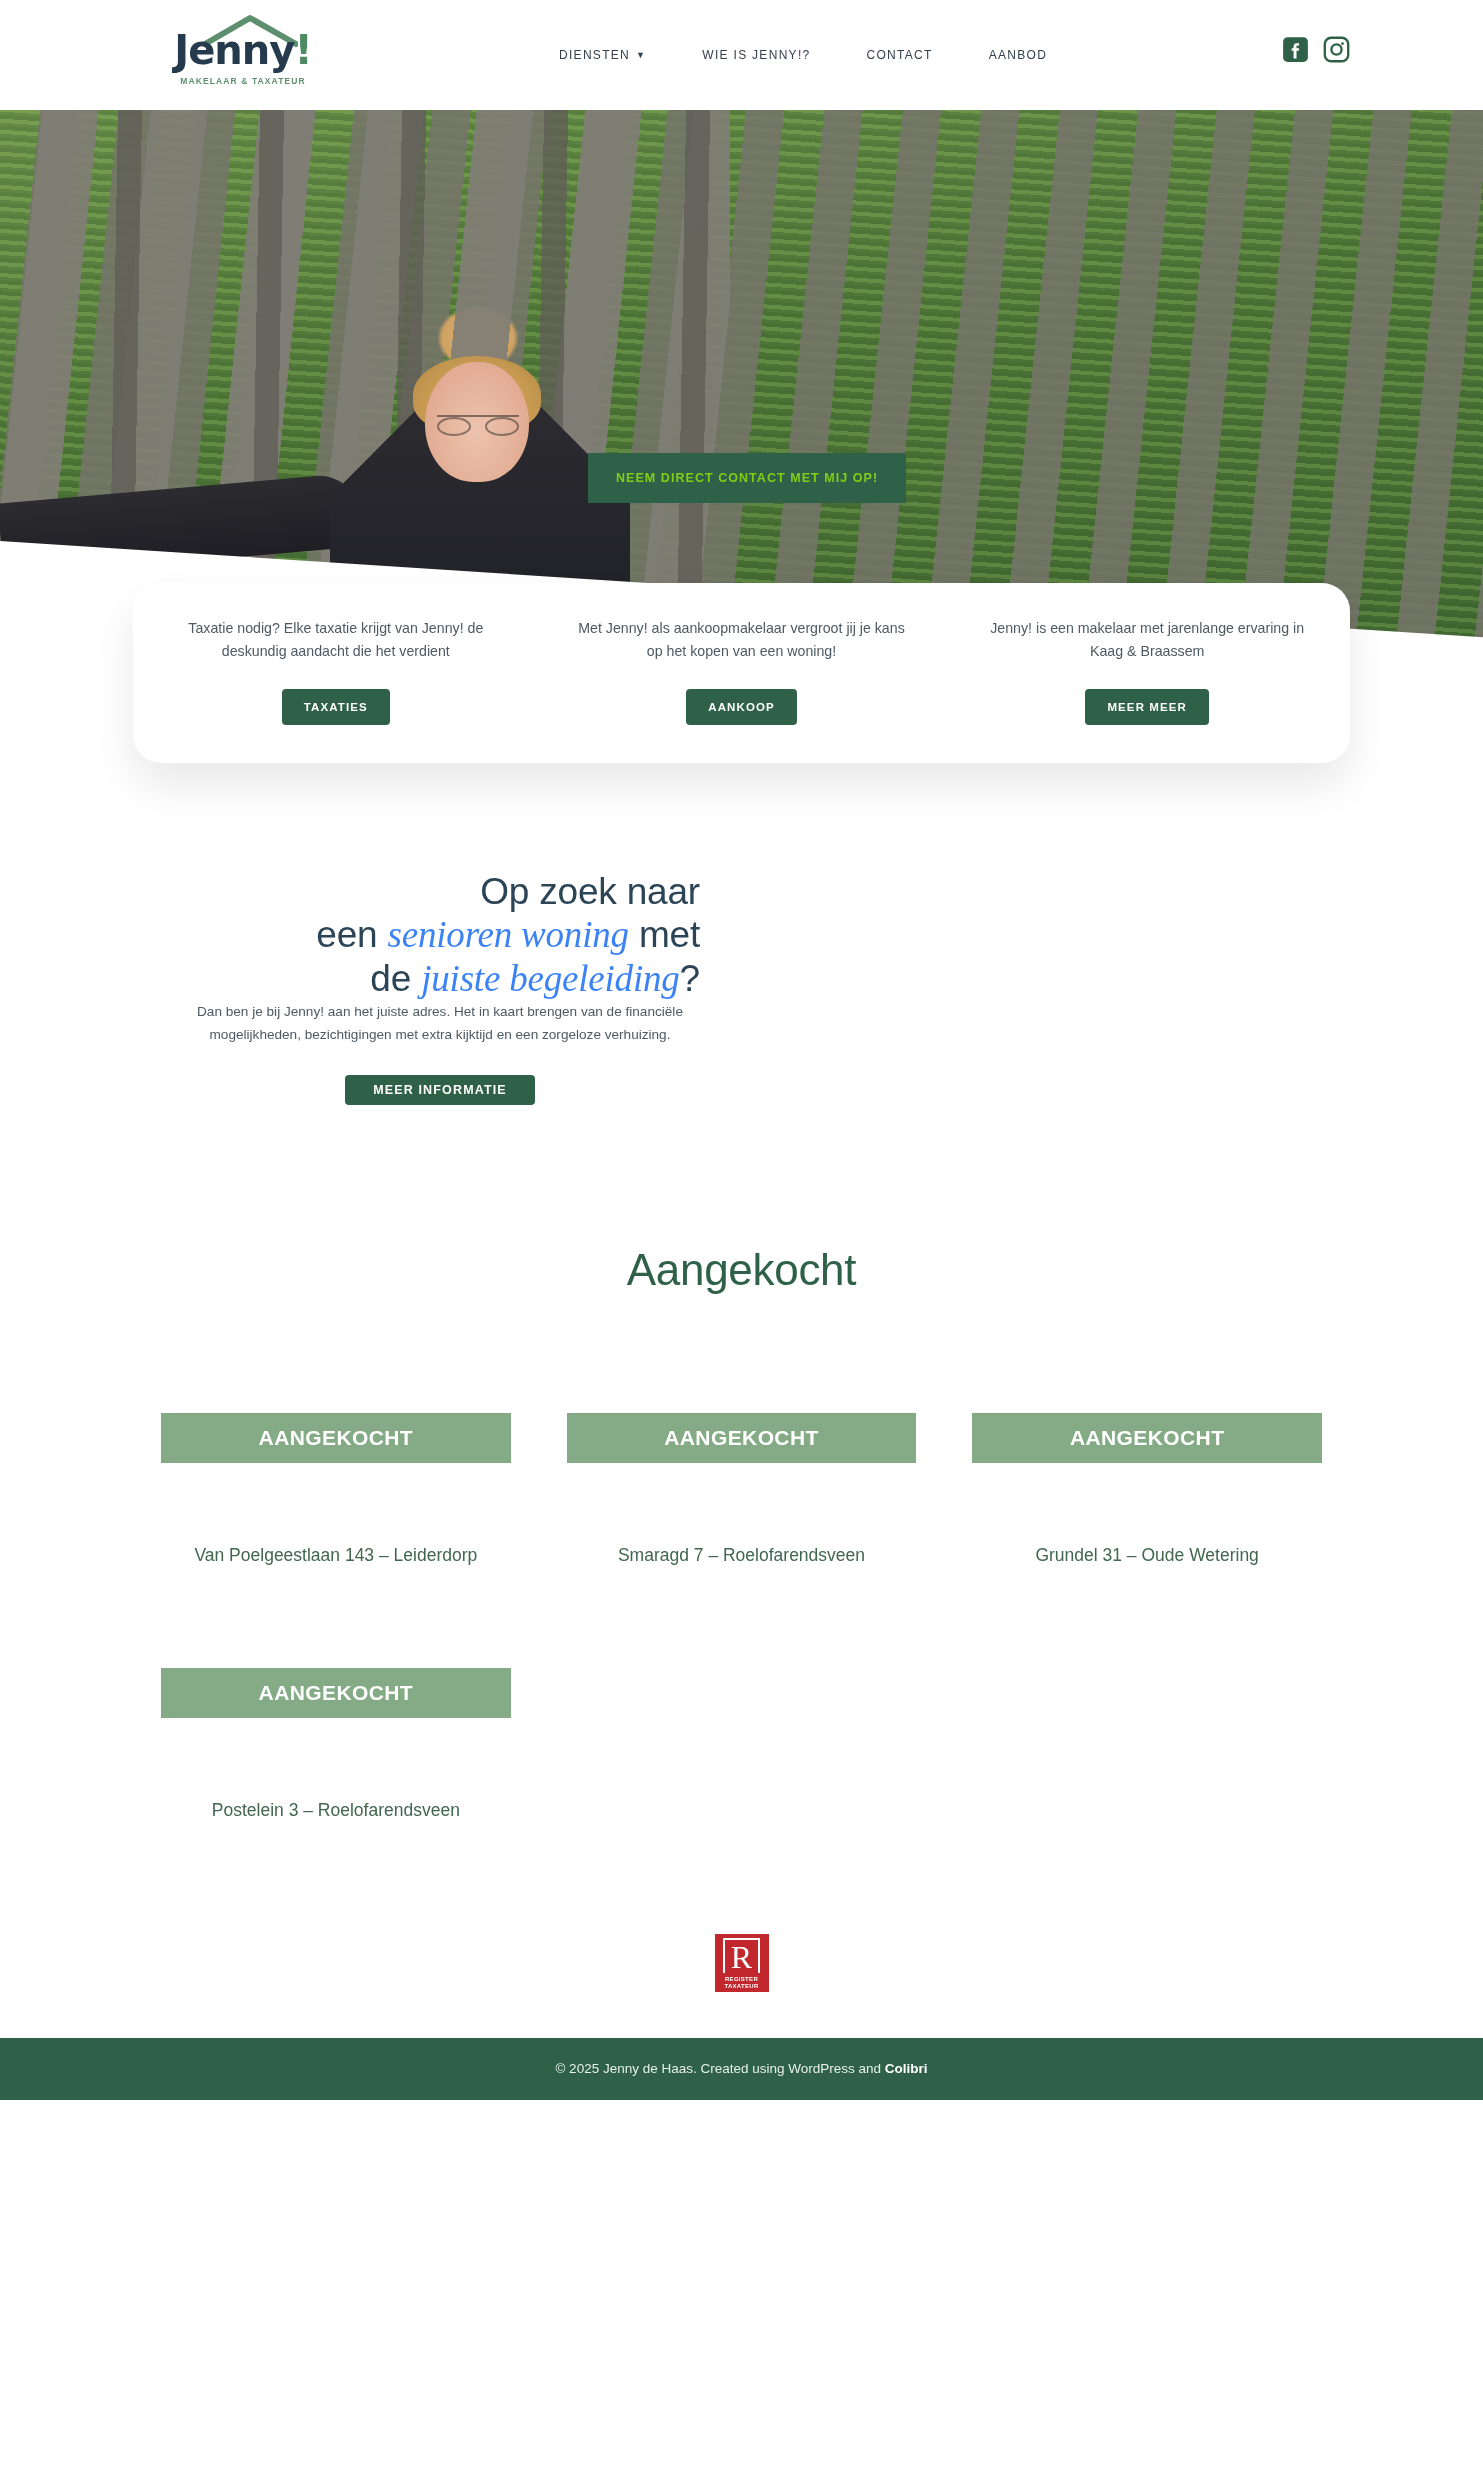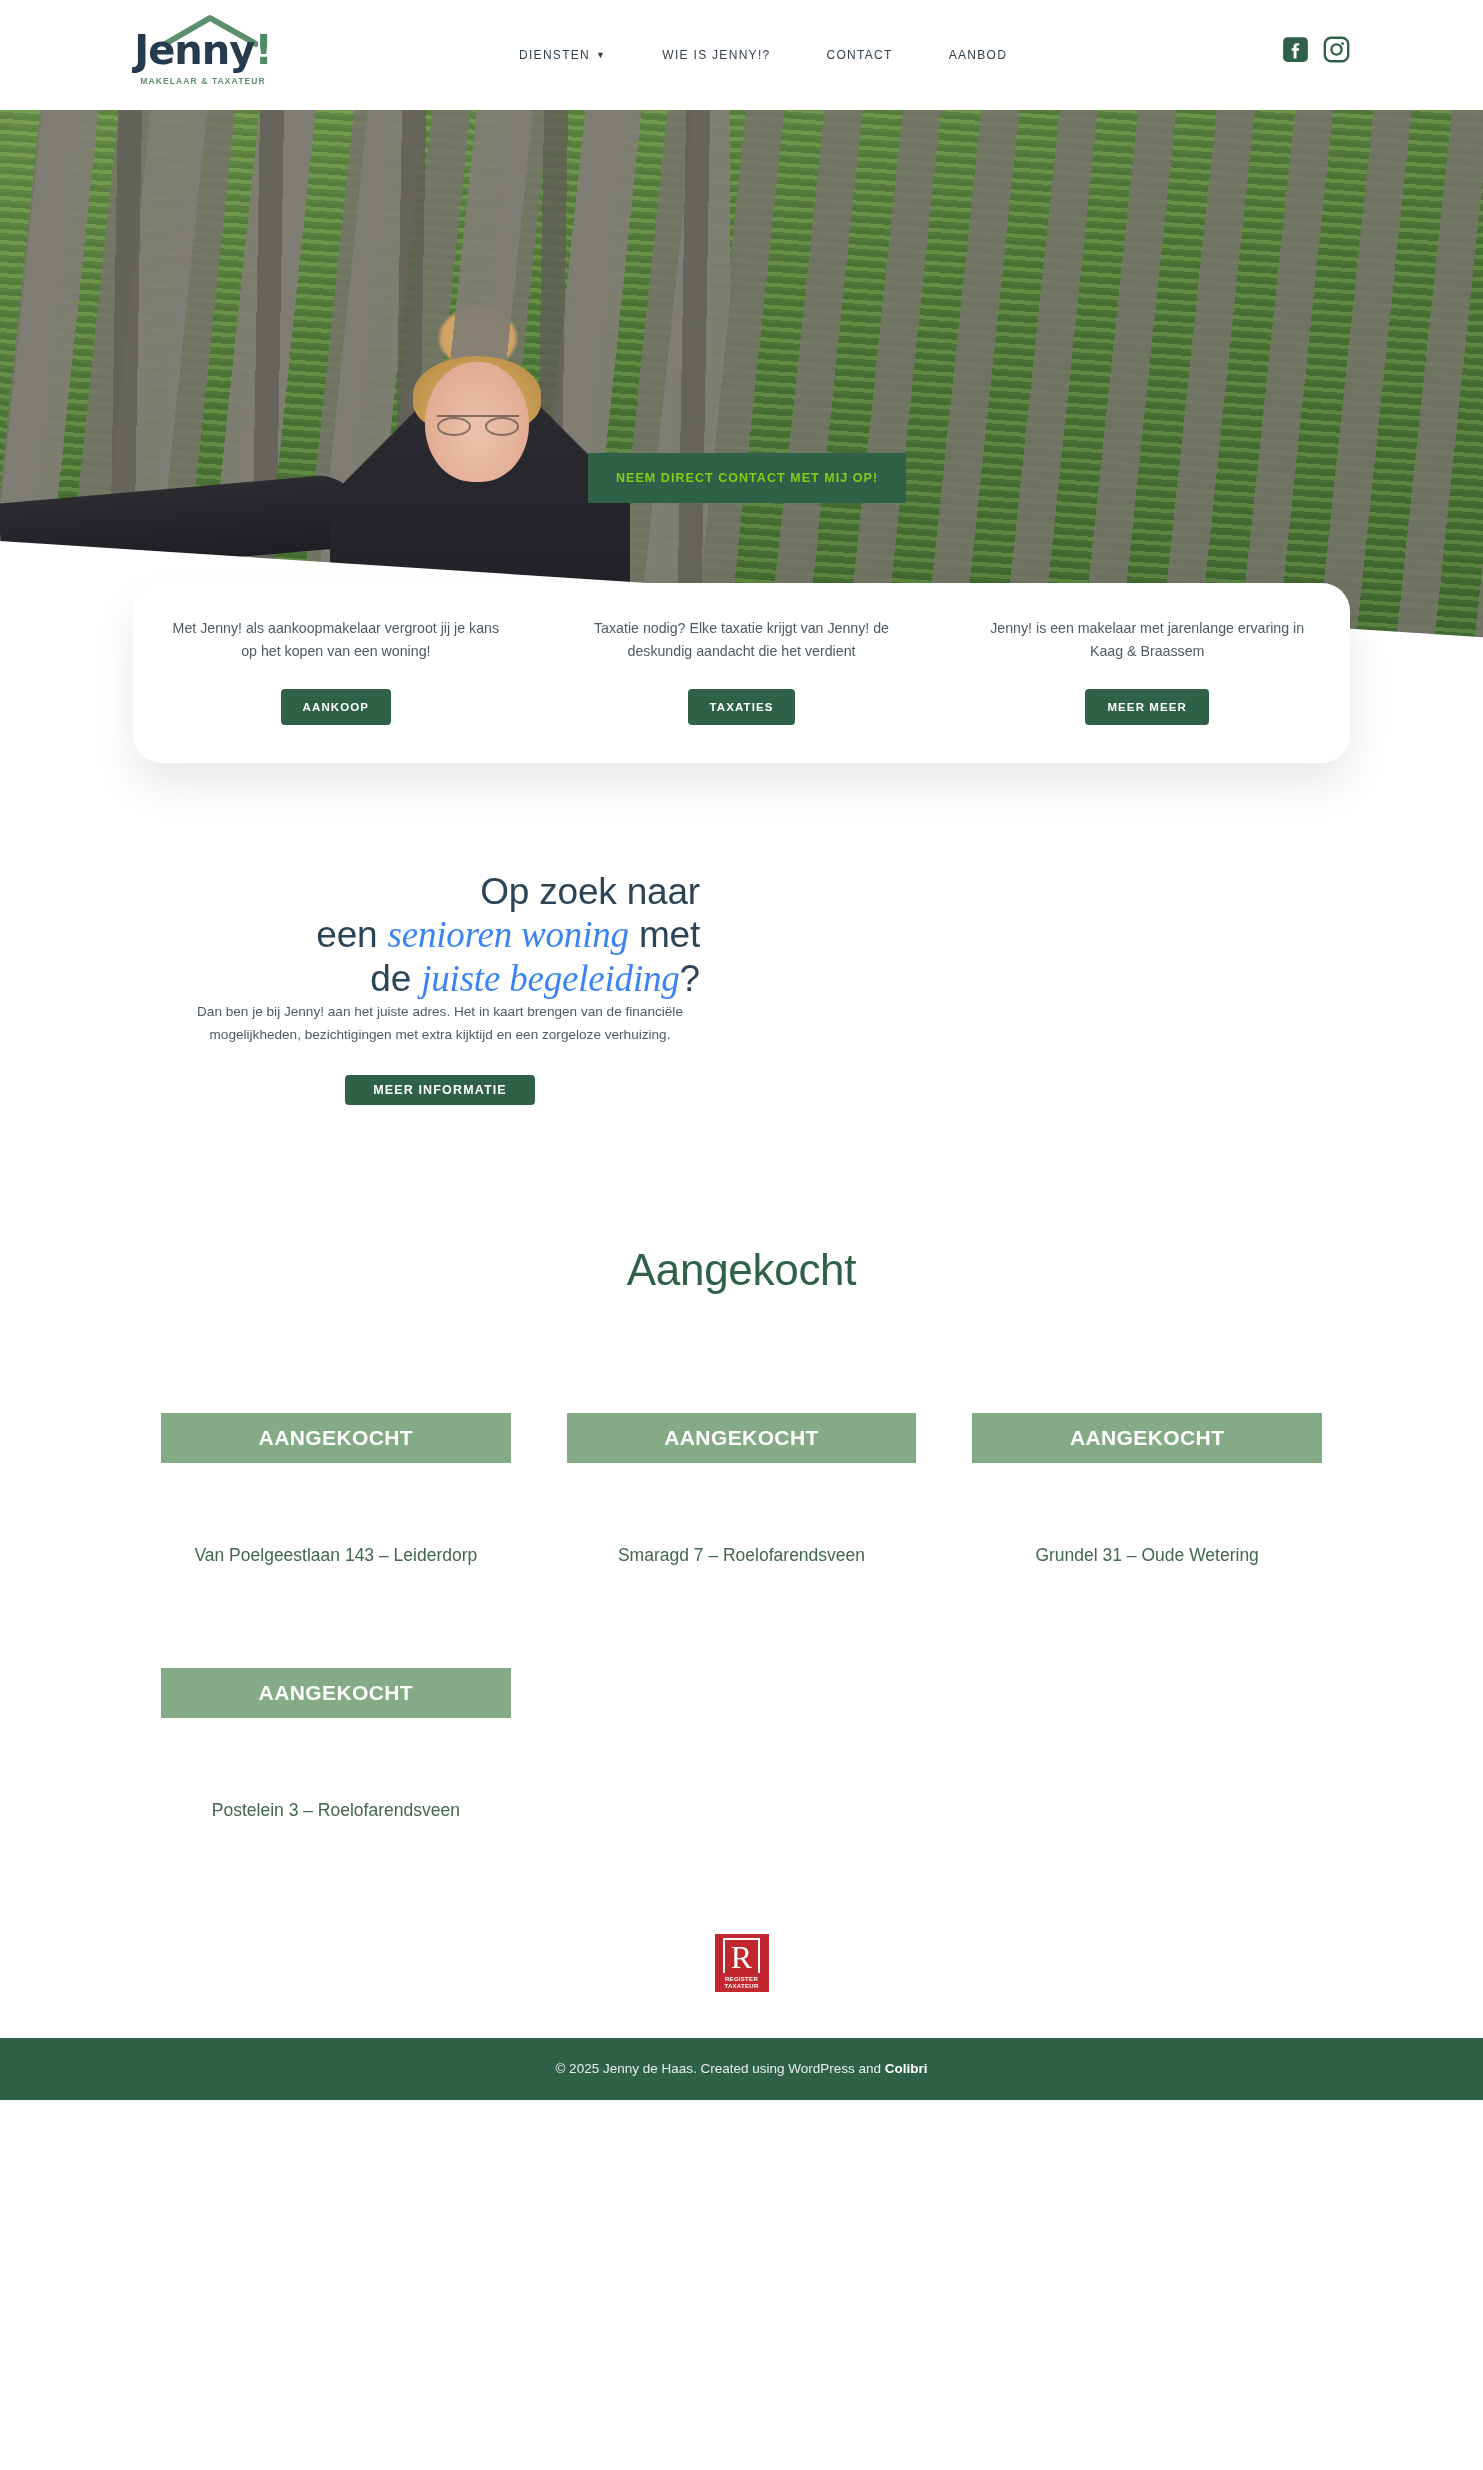--- a/index.html
+++ b/index.html
@@ -11,20 +11,21 @@
   body { position: relative; overflow-x: hidden; }
 
   
   .header {
     height: 110px;
     background: #ffffff;
     display: flex;
     align-items: center;
     position: relative;
     z-index: 40;
+    margin-left: 40px;
   }
   .logo-wrap {
     position: absolute;
     left: 133px;
     top: 12px;
     width: 140px;
     height: 86px;
     display: flex;
     flex-direction: column;
     align-items: center;
@@ -431,26 +432,26 @@
   <div class="hero-hair"></div>
   <div class="hero-head"></div>
   <div class="hero-glasses"></div>
   <div class="hero-mask"></div>
 
   <div class="hero-cta">NEEM DIRECT CONTACT MET MIJ OP!</div>
 </div>
 
 <div class="cards-panel">
   <div class="card">
+    <div class="card-text">Taxatie nodig? Elke taxatie krijgt van Jenny! de deskundig aandacht die het verdient</div>
+    <div class="card-btn">TAXATIES</div>
+  </div>
+  <div class="card">
     <div class="card-text">Met Jenny! als aankoopmakelaar vergroot jij je kans op het kopen van een woning!</div>
     <div class="card-btn">AANKOOP</div>
-  </div>
-  <div class="card">
-    <div class="card-text">Taxatie nodig? Elke taxatie krijgt van Jenny! de deskundig aandacht die het verdient</div>
-    <div class="card-btn">TAXATIES</div>
   </div>
   <div class="card">
     <div class="card-text">Jenny! is een makelaar met jarenlange ervaring in Kaag &amp; Braassem</div>
     <div class="card-btn">MEER MEER</div>
   </div>
 </div>
 
 <div class="after-hero"></div>
 
 <section class="senior">

